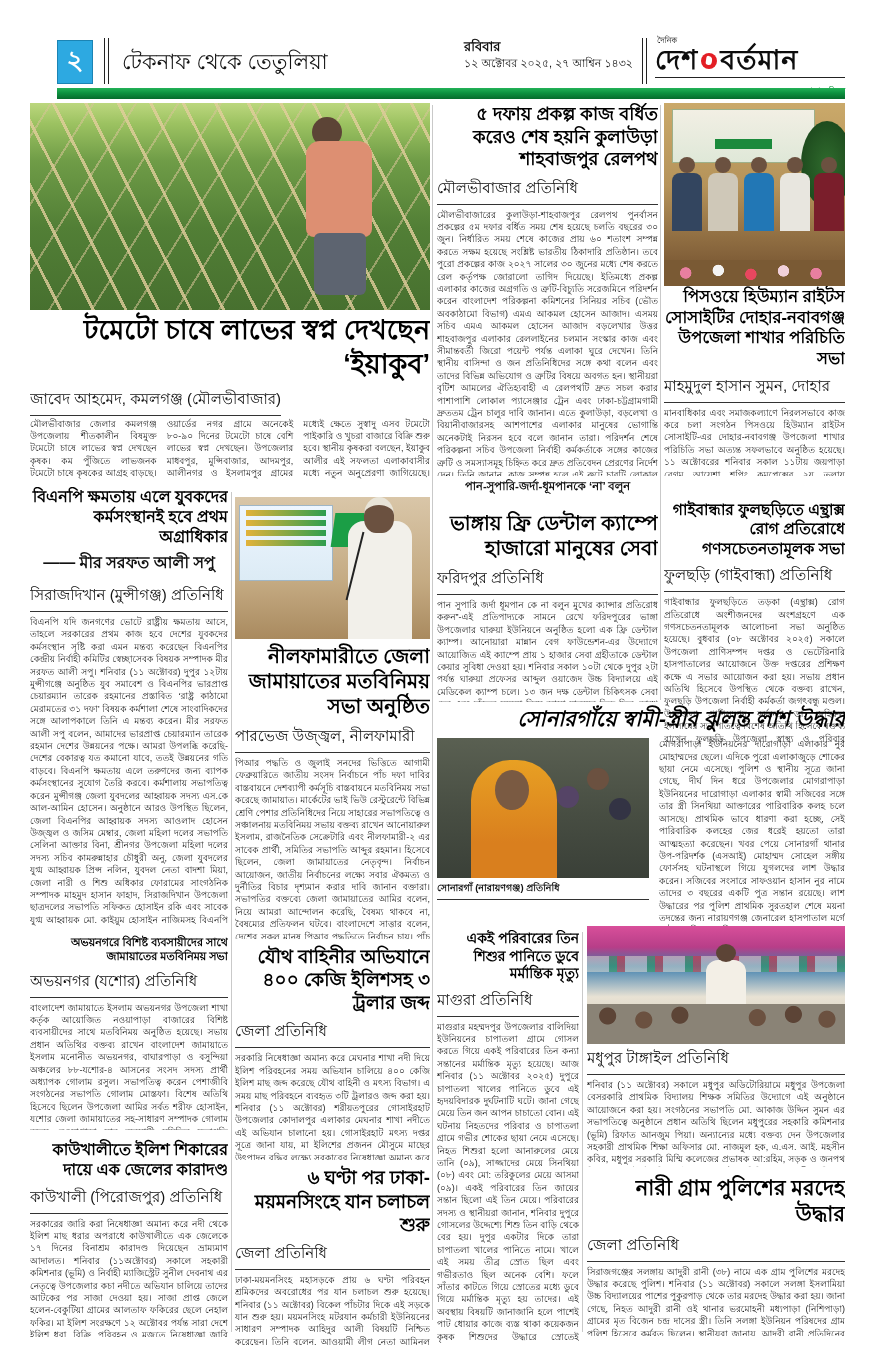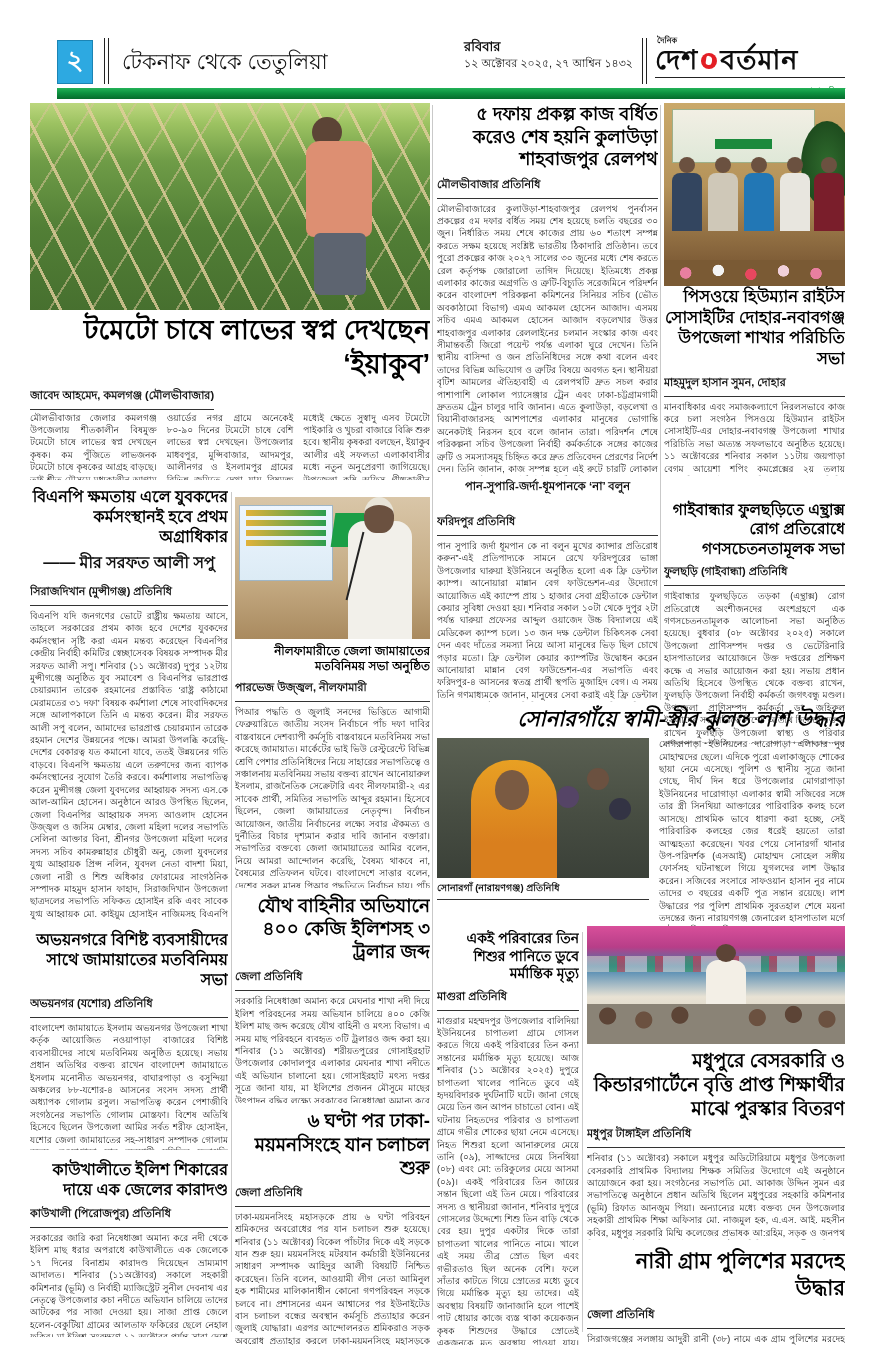--- a/index.html
+++ b/index.html
@@ -9,34 +9,34 @@
   #hdr{position:absolute;left:30px;top:34px;width:815px;height:54px;}
   .pagenum{position:absolute;left:27px;top:6px;width:34px;height:42px;background:#2da9e1;
            border:1px solid #1b84b4;color:#fff;font-size:26px;font-weight:bold;
            display:flex;align-items:center;justify-content:center;}
   .vrule2{position:absolute;top:4px;width:3px;height:46px;border-left:1px solid #222;border-right:1px solid #222;}
   .edition{position:absolute;left:92px;top:12px;font-size:21px;color:#111;}
   .dateblock{position:absolute;right:212px;top:4px;text-align:left;line-height:1.35;}
   .dateblock .wd{font-size:13px;font-weight:bold;}
   .dateblock .dt{font-size:11px;}
   .masthead{position:absolute;right:0px;top:0px;width:190px;}
-  .mh-daily{font-size:8px;font-weight:bold;color:#111;margin-left:2px;}
+  .mh-daily{font-size:8px;font-weight:normal;color:#111;margin-left:2px;}
   .mh-name{font-size:27px;font-weight:bold;color:#0d0d0d;letter-spacing:1px;line-height:1;display:flex;align-items:center;gap:3px;}
   .logo-dot{display:inline-block;width:16px;height:16px;border-radius:50%;background:#e31e25;position:relative;}
   .logo-dot::after{content:"";position:absolute;left:5px;top:3px;width:6px;height:9px;background:#fff;border-radius:2px 4px 3px 2px;transform:rotate(8deg);}
   .mh-rule{border-top:1.5px solid #222;margin-top:3px;padding-top:1px;text-align:right;}
   .mh-tag{font-size:7.5px;color:#0a8a35;font-weight:bold;}
   #greenbar{position:absolute;left:57px;top:88px;width:788px;height:11px;
             background:linear-gradient(180deg,#23b257 0%,#0d9240 45%,#066b2c 100%);}
   
   .art{position:absolute;overflow:hidden;}
   .hl{font-weight:bold;text-align:right;color:#000;line-height:1.25;margin:0 0 3px 0;
       font-family:"Liberation Sans","DejaVu Sans",sans-serif;}
   .kick{font-weight:bold;text-align:center;font-size:11.5px;margin:0 0 14px 0;}
-  .byl{font-weight:bold;font-size:11px;border-bottom:1.5px solid #333;padding:2px 0 3px 0;margin-bottom:4px;}
+  .byl{font-weight:normal;font-size:15px;border-bottom:1.5px solid #333;padding:2px 0 3px 0;margin-bottom:4px;}
   .attr{font-weight:bold;text-align:center;font-size:16px;margin:2px 0 4px 0;}
   .bd{font-size:9px;line-height:1.38;text-align:justify;color:#1c1c1c;}
   .cols3{column-count:3;column-gap:10px;}
   .vline{position:absolute;width:1px;background:#c9c9c9;}
   
   .photo{position:relative;overflow:hidden;}
   .ph-tomato{height:207px;background:linear-gradient(180deg,#bcd77e 0%,#9cc261 10%,#6f9c47 28%,#527f36 60%,#47702f 100%);}
   .ph-tomato .poles1{position:absolute;inset:0;background:repeating-linear-gradient(63deg,transparent 0 26px,rgba(226,206,156,.8) 26px 29px);}
   .ph-tomato .poles2{position:absolute;inset:0;background:repeating-linear-gradient(-58deg,transparent 0 34px,rgba(214,196,150,.55) 34px 36px);}
   .ph-tomato .man{position:absolute;right:58px;top:38px;width:66px;height:96px;background:#dd8f72;border-radius:14px 14px 8px 8px;}
@@ -73,21 +73,21 @@
   #a-tomato{left:30px;top:103px;width:400px;height:377px;}
   #a-tomato .hl{font-size:27px;margin-top:4px;}
   #a-tomato .bd{height:112px;}
   #a-tomato .byl{display:inline-block;border-bottom:1.5px solid #333;margin-bottom:2px;}
   #a-kulaura{left:437px;top:103px;width:221px;height:373px;}
   #a-kulaura .hl{font-size:18px;}
   #a-peace{left:664px;top:103px;width:181px;height:373px;}
   #a-peace .hl{font-size:16.5px;}
   #colA{left:30px;top:487px;width:198px;height:850px;}
   #colA .hl{font-size:16px;}
-  #colA .hl.small{font-size:16px;}
+  #colA .hl.small{font-size:11px;}
   #colB{left:235px;top:497px;width:195px;height:848px;}
   #colB .hl{font-size:16px;}
   #colB .hl.big{font-size:18.5px;}
   #a-dental{left:437px;top:478px;width:221px;height:224px;}
   #a-dental .hl{font-size:20px;}
   #a-gaib{left:664px;top:458px;width:181px;height:244px;margin-top:42px;}
   #a-gaib .hl{font-size:15.5px;}
   #a-son{left:437px;top:704px;width:408px;height:222px;}
   #a-son .hl{font-size:21px;margin:2px 0 6px 0;font-style:italic;}
   .son-row{display:flex;gap:10px;}
@@ -200,40 +200,41 @@
         <div class="ban">
             <i></i>
             <i></i>
             <i></i>
             <i></i>
           </div>
         <div class="logo"></div>
         <div class="spk"></div>
         <div class="mic"></div>
       </div>
-      <h2 class="hl" style="font-size:12px;margin-top:5px">নীলফামারীতে জেলা জামায়াতের মতবিনিময় সভা অনুষ্ঠিত</h2>
+      <h2 class="hl" style="font-size:20px;margin-top:5px">নীলফামারীতে জেলা জামায়াতের মতবিনিময় সভা অনুষ্ঠিত</h2>
       <div class="byl">পারভেজ উজ্জ্বল, নীলফামারী</div>
       <div class="bd" style="height:182px;overflow:hidden">পিআর পদ্ধতি ও জুলাই সনদের ভিত্তিতে আগামী ফেব্রুয়ারিতে জাতীয় সংসদ নির্বাচনে পাঁচ দফা দাবির বাস্তবায়নে দেশব্যাপী কর্মসূচি বাস্তবায়নে মতবিনিময় সভা করেছে জামায়াত। মার্কেটের ভাই ভিউ রেস্টুরেন্টে বিভিন্ন শ্রেণি পেশার প্রতিনিধিদের নিয়ে সাহারের সভাপতিত্বে ও সঞ্চালনায় মতবিনিময় সভায় বক্তব্য রাখেন আনোয়ারুল ইসলাম, রাজনৈতিক সেক্রেটারি এবং নীলফামারী-২ এর সাবেক প্রার্থী, সমিতির সভাপতি আব্দুর রহমান। হিসেবে ছিলেন, জেলা জামায়াতের নেতৃবৃন্দ। নির্বাচন আয়োজন, জাতীয় নির্বাচনের লক্ষ্যে সবার ঐকমত্য ও দুর্নীতির বিচার দৃশ্যমান করার দাবি জানান বক্তারা। সভাপতির বক্তব্যে জেলা জামায়াতের আমির বলেন, নিয়ে আমরা আন্দোলন করেছি, বৈষম্য থাকবে না, বৈষম্যের প্রতিফলন ঘটবে। বাংলাদেশে সাত্তার বলেন, দেশের সকল মানুষ পিআর পদ্ধতিতে নির্বাচন চায়। পাঁচ দফা দাবি বাস্তবায়নে সারা দেশে কর্মসূচি চলছে। এ সময় জামায়াতের কর্মী সমর্থক ও নীলফামারীর বিশিষ্ট ব্যক্তিবর্গ উপস্থিত ছিলেন।</div>
     </div>
     <div class="gap6"></div>
     <div>
       <h2 class="hl big">যৌথ বাহিনীর অভিযানে ৪০০ কেজি ইলিশসহ ৩ ট্রলার জব্দ</h2>
       <div class="byl">জেলা প্রতিনিধি</div>
       <div class="bd" style="height:108px;overflow:hidden">সরকারি নিষেধাজ্ঞা অমান্য করে মেঘনার শাখা নদী দিয়ে ইলিশ পরিবহনের সময় অভিযান চালিয়ে ৪০০ কেজি ইলিশ মাছ জব্দ করেছে যৌথ বাহিনী ও মৎস্য বিভাগ। এ সময় মাছ পরিবহনে ব্যবহৃত ৩টি ট্রলারও জব্দ করা হয়। শনিবার (১১ অক্টোবর) শরীয়তপুরের গোসাইরহাট উপজেলার কোদালপুর এলাকার মেঘনার শাখা নদীতে এই অভিযান চালানো হয়। গোসাইরহাট মৎস্য দপ্তর সূত্রে জানা যায়, মা ইলিশের প্রজনন মৌসুমে মাছের উৎপাদন বৃদ্ধির লক্ষ্যে সরকারের নিষেধাজ্ঞা অমান্য করে কিছু অসাধু জেলে মাছুয়াখালী এলাকায় ইলিশ শিকার করছে। খবরের ভিত্তিতে উপজেলা প্রশাসন, সেনাবাহিনী ও পুলিশ যৌথ অভিযান পরিচালনা করে। অভিযানে ৪০০ কেজি ইলিশসহ ৩টি ট্রলার জব্দ করা হয়। এ সময় প্রশাসনের টের পেয়ে অসাধু জেলেরা পালিয়ে যায়। পরবর্তীতে জব্দকৃত ইলিশ মাছ বিভিন্ন এতিমখানা মাদ্রাসায় বিতরণ করা হয়। এ বিষয়ে গোসাইরহাট উপজেলা জ্যেষ্ঠ মৎস্য কর্মকর্তা আবুল কাশেম নীরব বলেন, জব্দকৃত ট্রলার তিনটি মৎস্য বিভাগের হেফাজতে রয়েছে।</div>
     </div>
     <div class="gap6"></div>
     <div>
       <h2 class="hl big">৬ ঘণ্টা পর ঢাকা-ময়মনসিংহে যান চলাচল শুরু</h2>
       <div class="byl">জেলা প্রতিনিধি</div>
       <div class="bd" style="height:162px;overflow:hidden">ঢাকা-ময়মনসিংহ মহাসড়কে প্রায় ৬ ঘণ্টা পরিবহন শ্রমিকদের অবরোধের পর যান চলাচল শুরু হয়েছে। শনিবার (১১ অক্টোবর) বিকেল পাঁচটার দিকে এই সড়কে যান শুরু হয়। ময়মনসিংহ মটরযান কর্মচারী ইউনিয়নের সাধারণ সম্পাদক আহিদুর আলী বিষয়টি নিশ্চিত করেছেন। তিনি বলেন, আওয়ামী লীগ নেতা আমিনুল হক শামীমের মালিকানাধীন কোনো গণপরিবহন সড়কে চলবে না। প্রশাসনের এমন আশ্বাসের পর ইউনাইটেড বাস চলাচল বন্ধের অবস্থান কর্মসূচি প্রত্যাহার করেন জুলাই যোদ্ধারা। এরপর আন্দোলনরত শ্রমিকরাও সড়ক অবরোধ প্রত্যাহার করলে ঢাকা-ময়মনসিংহ মহাসড়কে আবারও সবধরনের যান চলাচল শুরু হয়। ময়মনসিংহের পুলিশ সুপার কাজী আখতার উল আলম বলেন, দীর্ঘক্ষণ সড়ক অবরোধ করার কারণে কয়েক কিলোমিটারজুড়ে যানজটের সৃষ্টি হয়। যাত্রীরাও ভোগান্তিতে পড়েন। জুলাই যোদ্ধা কর্মসূচি প্রত্যাহার ও আন্দোলনরত শ্রমিকরা সড়ক থেকে সরে যাওয়ায় গণপরিবহন চলাচল শুরু হয়। অনেক গাড়ির জটলা সৃষ্টি হওয়ায় কিছুক্ষণ গাড়ি ধীর গতিতে চললেও ধীরে ধীরে যান চলাচল পুরোপুরি স্বাভাবিক হবে। বৈষম্যবিরোধী ছাত্র আন্দোলন ময়মনসিংহ জেলার সদস্য সচিব আলী হোসেন বলেন, জীবন বাজী রেখে ফ্যাসিস্ট হাসিনাকে ক্ষমতাচ্যুত করা হয়েছে। আন্দোলনে অনেকে আহত-নিহত হয়েছেন। তবে অনেক আওয়ামী লীগের পদধারী নেতা এখনো ধরাছোঁয়ার বাইরে। আওয়ামী লীগ নেতা শামীমের মালিকানাধীন সব গণপরিবহন বন্ধ করতেই হবে। তার বিরুদ্ধে মামলা রয়েছে। তাকে গ্রেফতার করতে হবে।</div>
     </div>
   </div>
 
   <div class="art" id="a-dental">
     <div class="kick">পান-সুপারি-জর্দা-ধূমপানকে ‘না’ বলুন</div>
+    <h2 class="hl">ভাঙ্গায় ফ্রি ডেন্টাল ক্যাম্পে হাজারো মানুষের সেবা</h2>
     <div class="byl">ফরিদপুর প্রতিনিধি</div>
     <div class="bd">পান সুপারি জর্দা ধূমপান কে না বলুন মুখের ক্যান্সার প্রতিরোধ করুন”-এই প্রতিপাদ্যকে সামনে রেখে ফরিদপুরের ভাঙ্গা উপজেলার ঘারুয়া ইউনিয়নে অনুষ্ঠিত হলো এক ফ্রি ডেন্টাল ক্যাম্প। আনোয়ারা মান্নান বেগ ফাউন্ডেশন-এর উদ্যোগে আয়োজিত এই ক্যাম্পে প্রায় ১ হাজার সেবা গ্রহীতাকে ডেন্টাল কেয়ার সুবিধা দেওয়া হয়। শনিবার সকাল ১০টা থেকে দুপুর ২টা পর্যন্ত ঘারুয়া প্রফেসর আব্দুল ওয়াজেদ উচ্চ বিদ্যালয়ে এই মেডিকেল ক্যাম্প চলে। ১৩ জন দক্ষ ডেন্টাল চিকিৎসক সেবা দেন এবং দাঁতের সমস্যা নিয়ে আসা মানুষের ভিড় ছিল চোখে পড়ার মতো। ফ্রি ডেন্টাল কেয়ার ক্যাম্পটির উদ্বোধন করেন আনোয়ারা মান্নান বেগ ফাউন্ডেশন-এর সভাপতি এবং ফরিদপুর-৪ আসনের স্বতন্ত্র প্রার্থী স্থপতি মুজাহিদ বেগ। এ সময় তিনি গণমাধ্যমকে জানান, মানুষের সেবা করাই এই ফ্রি ডেন্টাল কেয়ারের মূল উদ্দেশ্য। তিনি বলেন, এর আগে ফ্রি মেডিকেল ক্যাম্প করা হয়েছে। ভোটের আশায় এই মানবিক কাজগুলো করছেন না জানিয়ে মুজাহিদ বেগ বলেন, “আমি ঘারুয়া বাসীদের ভালবাসি, তাই আমি আমার প্রিয় মানুষের কাছে এসেছি এবং তাদের ইনশাআল্লাহ, অন্য অসহায়ের এভাবে সেবা করে যাব।” এই ফ্রি ডেন্টাল ক্যাম্পের সভাপতি এবং সঞ্চালনায় ছিলেন মো: শওকত বিশ্বাস। রফিকুল সালেহিন বেগ বাপ্পি জানান, ক্যাম্পে সেবা গ্রহীতাদের আলোভাবে পর্যবেক্ষণ বিশুদ্ধ করা হয়। তাদের প্রাথমিক ওষুধের পাশাপাশি পেস্ট এবং টুথ ব্রাশ দেওয়া হয়। তিনি এ সময় সবাইকে নিয়মিত ব্রাশ করার পরামর্শ দেন। দাঁতের সমস্যা থেকে ক্যান্সার হতে পারে সে বিষয়ে দৃষ্টি আকর্ষণ করে তিনি আহ্বান জানান, দাঁতের কোনো সমস্যা দেখা দিলে যেন দ্রুতই চিকিৎসকের পরামর্শ নেওয়া হয়। ফ্রি ডেন্টাল কেয়ার পেয়ে খুশি এলাকার সাধারণ মানুষজন।</div>
   </div>
 
   <div class="art" id="a-gaib">
     <h2 class="hl">গাইবান্ধার ফুলছড়িতে এন্থ্রাক্স রোগ প্রতিরোধে গণসচেতনতামূলক সভা</h2>
     <div class="byl">ফুলছড়ি (গাইবান্ধা) প্রতিনিধি</div>
     <div class="bd">গাইবান্ধার ফুলছড়িতে তড়কা (এন্থ্রাক্স) রোগ প্রতিরোধে অংশীজনদের অংশগ্রহণে এক গণসচেতনতামূলক আলোচনা সভা অনুষ্ঠিত হয়েছে। বুধবার (০৮ অক্টোবর ২০২৫) সকালে উপজেলা প্রাণিসম্পদ দপ্তর ও ভেটেরিনারি হাসপাতালের আয়োজনে উক্ত দপ্তরের প্রশিক্ষণ কক্ষে এ সভার আয়োজন করা হয়। সভায় প্রধান অতিথি হিসেবে উপস্থিত থেকে বক্তব্য রাখেন, ফুলছড়ি উপজেলা নির্বাহী কর্মকর্তা জগৎবন্ধু মণ্ডল। উপজেলা প্রাণিসম্পদ কর্মকর্তা ডা. জহিরুল ইসলামের সভাপতিত্বে বিশেষ অতিথি হিসেবে বক্তব্য রাখেন ফুলছড়ি উপজেলা স্বাস্থ্য ও পরিবার পরিকল্পনা কর্মকর্তা ডা. এস. এম. তানভীর রহমান। অন্যান্যের মধ্যে বক্তব্য রাখেন, উপজেলা কৃষি কর্মকর্তা মিন্টু মিয়া, উপজেলা শিক্ষা কর্মকর্তা আবুল কালাম আজাদ, উপজেলা জামায়াতের আমির মাওলানা সিরাজুল ইসলাম, ফুলছড়ি উপজেলা প্রেসক্লাবের সাধারণ সম্পাদক শাহ আলম যাদু, গজারিয়া ইউনিয়ন পরিষদের প্যানেল চেয়ারম্যান জিয়াউর রহমান মণ্ডল এবং মাসে ব্যবসায়ী আজাহার আলী প্রমুখ।</div>
   </div>
 
@@ -260,21 +261,20 @@
     <div class="bd">মাগুরার মহম্মদপুর উপজেলার বালিদিয়া ইউনিয়নের চাপাতলা গ্রামে গোসল করতে গিয়ে একই পরিবারের তিন কন্যা সন্তানের মর্মান্তিক মৃত্যু হয়েছে। আজ শনিবার (১১ অক্টোবর ২০২৫) দুপুরে চাপাতলা খালের পানিতে ডুবে এই হৃদয়বিদারক দুর্ঘটনাটি ঘটে। জানা গেছে মেয়ে তিন জন আপন চাচাতো বোন। এই ঘটনায় নিহতদের পরিবার ও চাপাতলা গ্রামে গভীর শোকের ছায়া নেমে এসেছে। নিহত শিশুরা হলো আনারুলের মেয়ে তানি (০৯), সাজ্জাদের মেয়ে সিনথিয়া (০৮) এবং মো: তরিকুলের মেয়ে আসমা (০৯)। একই পরিবারের তিন জায়ের সন্তান ছিলো এই তিন মেয়ে। পরিবারের সদস্য ও স্থানীয়রা জানান, শনিবার দুপুরে গোসলের উদ্দেশ্যে শিশু তিন বাড়ি থেকে বের হয়। দুপুর একটার দিকে তারা চাপাতলা খালের পানিতে নামে। খালে এই সময় তীব্র স্রোত ছিল এবং গভীরতাও ছিল অনেক বেশি। ফলে সাঁতার কাটতে গিয়ে স্রোতের মধ্যে ডুবে গিয়ে মর্মান্তিক মৃত্যু হয় তাদের। এই অবস্থায় বিষয়টি জানাজানি হলে পাশেই পাট ধোয়ার কাজে ব্যস্ত থাকা কয়েকজন কৃষক শিশুদের উদ্ধারে স্রোতেই একজনকে মৃত অবস্থায় পাওয়া যায়। বাকি দুটি শিশুরও সন্ধান না মেলায় স্থানীয়রা দ্রুত খালে নেমে তল্লাশি শুরু করেন। কিছুক্ষণের মধ্যেই দুটি শিশুকেই নিথর অবস্থায় উদ্ধার করা হয়। প্রতিবেশীরা জানান, শিশু তিনটি সাঁতার জানত। কিন্তু খালের তীব্র স্রোত ও অতিরিক্ত গভীরতার কারণেই তারা পানিতে তলিয়ে যায় এবং শেষ পর্যন্ত তারা নিজেদের রক্ষা করতে পারেনি। উদ্ধারকৃত শিশুদের দ্রুত মহম্মদপুর উপজেলা স্বাস্থ্য কমপ্লেক্সে নিয়ে যাওয়া হয়। সেখানে কর্তব্যরত আর এম ও ডা: আসাদুর রহমান তিনটি শিশুকেই মৃত ঘোষণা করেন। এ বিষয়ে মহম্মদপুর থানার ভারপ্রাপ্ত কর্মকর্তা (ওসি) আব্দুর রহমান জানান, দুর্ঘটনায় তিন শিশুর মৃত্যুর খবর পেয়ে দ্রুত ঘটনাস্থলে পুলিশ পাঠানো হয়।</div>
   </div>
 
   <div class="art" id="colR">
     <div>
       <div class="photo ph-mad">
         <div class="strip"></div>
         <div class="m"></div>
         <div class="crowd"></div>
       </div>
-      <h2 class="hl" style="margin-top:5px">মধুপুরে বেসরকারি ও কিন্ডারগার্টেনে বৃত্তি প্রাপ্ত শিক্ষার্থীর মাঝে পুরস্কার বিতরণ</h2>
       <div class="byl">মধুপুর টাঙ্গাইল প্রতিনিধি</div>
       <div class="bd" style="height:88px;overflow:hidden">শনিবার (১১ অক্টোবর) সকালে মধুপুর অডিটোরিয়ামে মধুপুর উপজেলা বেসরকারি প্রাথমিক বিদ্যালয় শিক্ষক সমিতির উদ্যোগে এই অনুষ্ঠানে আয়োজনে করা হয়। সংগঠনের সভাপতি মো. আকাজ উদ্দিন সুমন এর সভাপতিত্বে অনুষ্ঠানে প্রধান অতিথি ছিলেন মধুপুরের সহকারি কমিশনার (ভূমি) রিফাত আনজুম পিয়া। অন্যান্যের মধ্যে বক্তব্য দেন উপজেলার সহকারী প্রাথমিক শিক্ষা অফিসার মো. নাজমুল হক, এ.এস. আই. মহসীন কবির, মধুপুর সরকারি মিম্মি কলেজের প্রভাষক আ:রহিম, সড়ক ও জনপথ বিভাগের কর্মকর্তা রফিকুল ইসলাম। অনুষ্ঠানে বিভিন্ন বেসরকারী ও কিন্ডার গার্ডেন স্কুলের শিক্ষক শিক্ষিকা ও ছাত্র ছাত্রী অভিভাবকগণ উপস্থিত ছিলেন। অনুষ্ঠানে শেষে ৩৫২জন শিক্ষার্থীর হাতে নগদ অর্থ এবং ক্রেস্ট তুলে দেওয়া হয়। এর মধ্যে ট্যালেন্টপুলে বৃত্তি পেয়েছে ৬৩ জন এবং সাধারণ গ্রেডে বৃত্তি পেয়েছে ২৬৯ জন।</div>
     </div>
     <div>
       <h2 class="hl nari">নারী গ্রাম পুলিশের মরদেহ উদ্ধার</h2>
       <div class="byl">জেলা প্রতিনিধি</div>
       <div class="bd" style="height:70px;overflow:hidden">সিরাজগঞ্জের সলঙ্গায় আদুরী রানী (৩৮) নামে এক গ্রাম পুলিশের মরদেহ উদ্ধার করেছে পুলিশ। শনিবার (১১ অক্টোবর) সকালে সলঙ্গা ইসলামিয়া উচ্চ বিদ্যালয়ের পাশের পুকুরপাড় থেকে তার মরদেহ উদ্ধার করা হয়। জানা গেছে, নিহত আদুরী রানী ওই থানার ভরমোহনী মধ্যপাড়া (নিশিপাড়া) গ্রামের মৃত বিজেন চন্দ্র দাসের স্ত্রী। তিনি সলঙ্গা ইউনিয়ন পরিষদের গ্রাম পুলিশ হিসেবে কর্মরত ছিলেন। স্থানীয়রা জানায়, আদুরী রানী প্রতিদিনের ন্যায় শুক্রবার রাতেও নিজ কক্ষেই ঘুমিয়ে ছিলেন। কিন্তু সকালে আর তাকে ওই ঘরে পাওয়া যায়নি। পরে পরিবারের লোকজন জানতে পারেন ইসলামিয়া উচ্চ বিদ্যালয়ের পুকুরপাড়ে আদুরীর মরদেহ পড়ে রয়েছে।</div>
     </div>
   </div>
 

